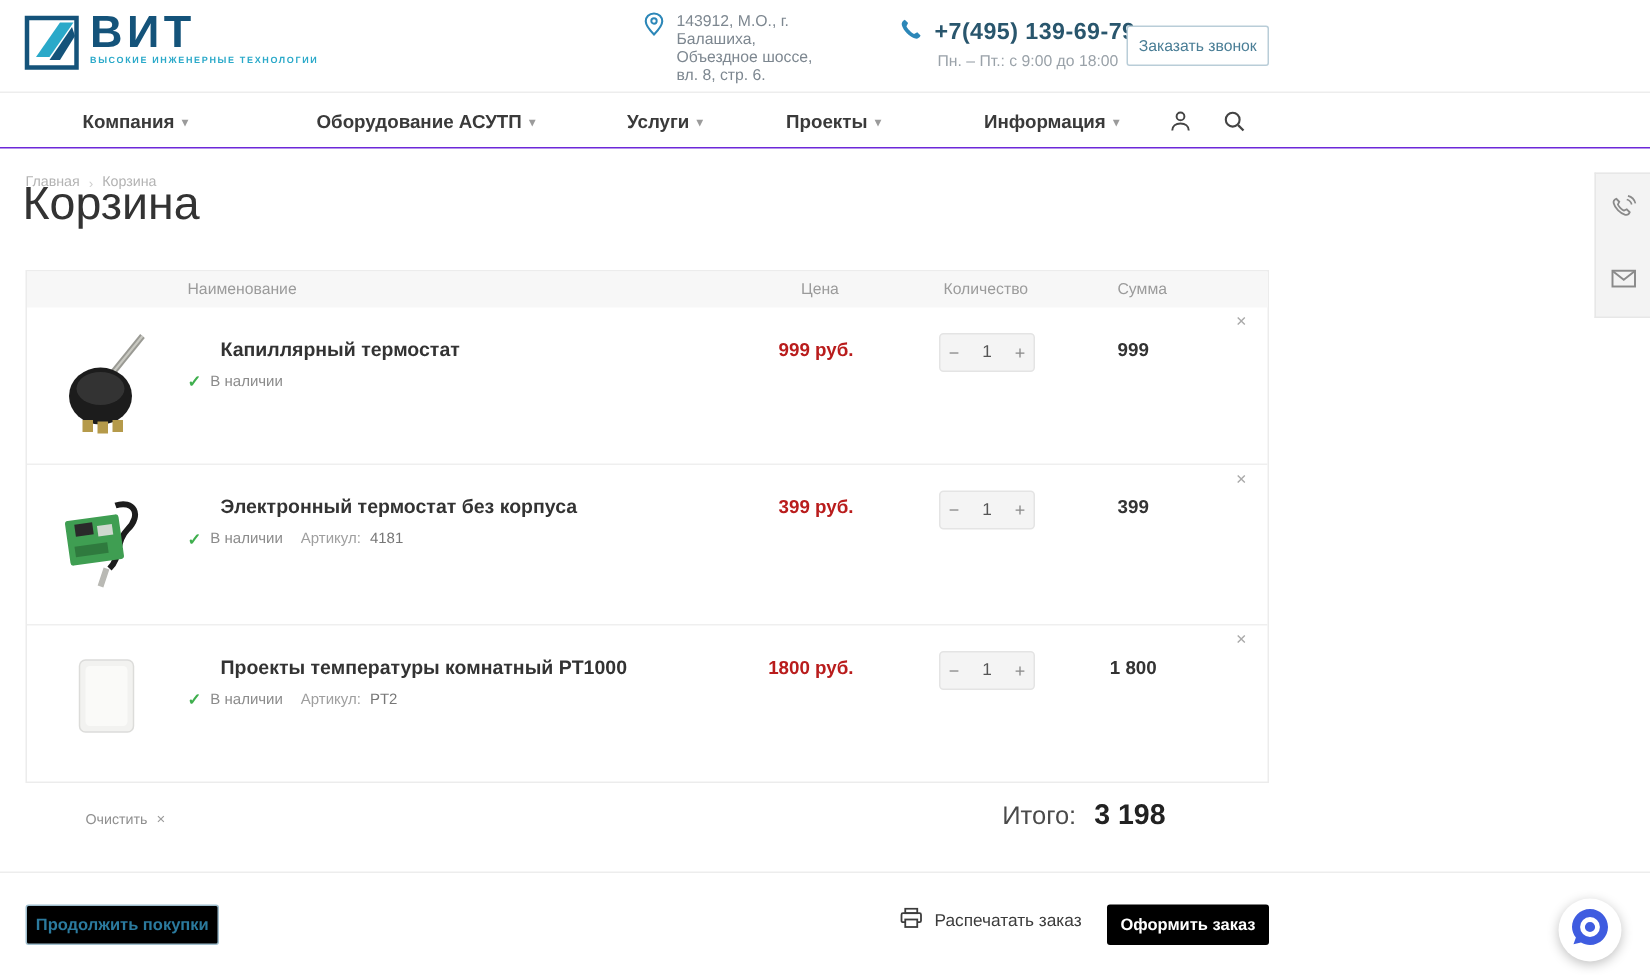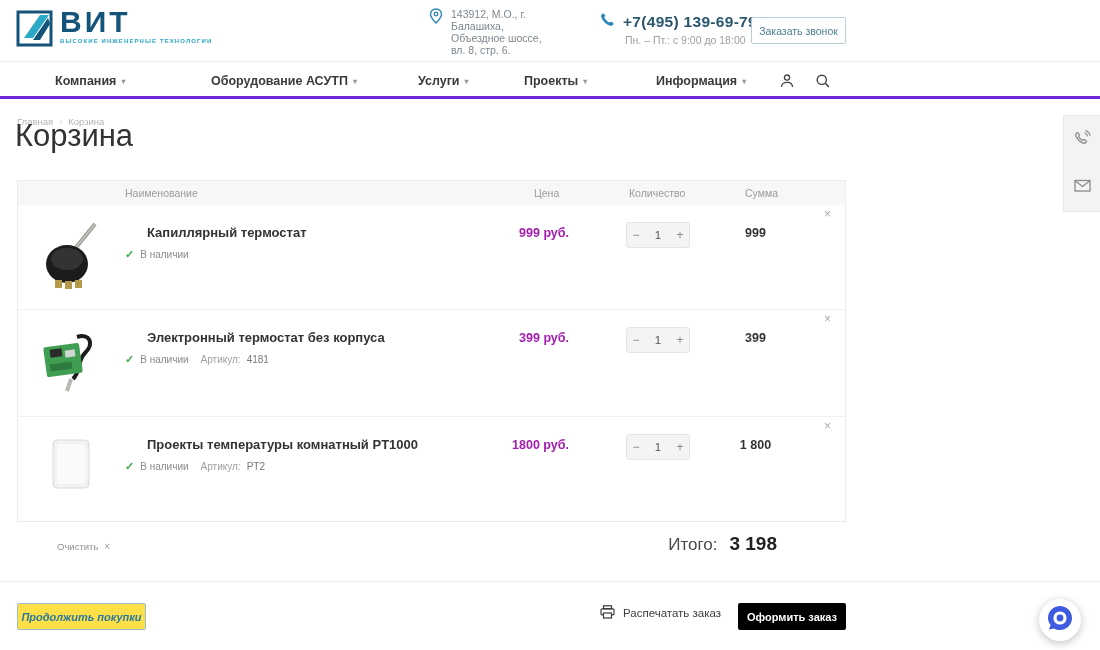--- a/index.html
+++ b/index.html
@@ -17,21 +17,21 @@
   .address { width:102px; font-size:10.5px; line-height:12px; color:#7d8790; }
 
   .phone-block { position:absolute; left:600px; top:12px; }
   .phone-row { display:flex; align-items:center; gap:8px; }
   .phone-number { font-size:15.5px; font-weight:bold; color:#29566d; letter-spacing:.3px; }
   .hours { font-size:10.5px; color:#9aa2a9; margin-top:3px; margin-left:25px; }
 
   .callback-btn { position:absolute; left:751px; top:17px; width:95px; height:27px; background:#fff; border:1px solid #b9cdd8; border-radius:2px; font-size:10.5px; color:#4a7e96; font-family:inherit; cursor:pointer; }
 
   
-  .nav { position:absolute; left:0; top:62px; width:1100px; height:37px; border-bottom:3px solid #6d28d9; background:#fff; }
+  .nav { position:absolute; left:0; top:62px; width:1100px; height:37px; border-bottom:1px solid #6d28d9; background:#fff; }
   .nav-item { position:absolute; top:0; height:37px; display:flex; align-items:center; gap:5px; font-size:12.5px; font-weight:bold; color:#3a3a3a; cursor:pointer; }
   .chev { font-size:8px; color:#9b9b9b; transform:translateY(1px); }
   .nav-icon { position:absolute; top:8px; width:22px; height:22px; display:flex; align-items:center; justify-content:center; cursor:pointer; }
 
   
   .breadcrumb { position:absolute; left:17px; top:116px; font-size:9.5px; color:#b3b3b3; display:flex; gap:6px; align-items:center; }
   .breadcrumb .sep { color:#cfcfcf; font-size:9px; }
   .page-title { position:absolute; left:15px; top:118px; font-size:31px; color:#333; font-weight:normal; }
 
   
@@ -45,37 +45,37 @@
 
   .cart-row { position:relative; height:104px; }
   .cart-row + .cart-row { border-top:1px solid #efefef; height:107px; }
   .row-close { position:absolute; right:14px; top:3px; font-size:12px; color:#a9a9a9; cursor:pointer; line-height:12px; }
   .prod-img { position:absolute; left:18px; top:12px; width:70px; height:78px; display:flex; align-items:center; justify-content:center; }
   .prod-title { position:absolute; left:107px; top:20px; font-size:13px; font-weight:bold; color:#333;padding-left:22px; }
   .avail-line { position:absolute; left:107px; top:43px; display:flex; align-items:center; gap:6px; font-size:10px; color:#8b8b8b; }
   .check { color:#3faf4e; font-size:11px; font-weight:bold; }
   .artikul { margin-left:6px; color:#9f9f9f; }
   .artikul-val { color:#777; }
-  .row-price { position:absolute; left:451px; top:21px; width:100px; text-align:right; font-size:12.5px; font-weight:bold; color:#a21caf; }
+  .row-price { position:absolute; left:451px; top:21px; width:100px; text-align:right; font-size:12.5px; font-weight:bold; color:#b91c1c; }
   .stepper { position:absolute; left:608px; top:17px; width:64px; height:26px; background:#f4f4f4; border:1px solid #e4e4e4; border-radius:3px; display:flex; align-items:center; }
   .step-btn { width:18px; text-align:center; font-size:12px; color:#8a8a8a; cursor:pointer; user-select:none; }
   .qty-input { width:26px; border:none; background:transparent; text-align:center; font-size:11.5px; color:#555; font-family:inherit; }
   .row-sum { position:absolute; left:700px; top:21px; width:75px; text-align:center; font-size:12.5px; font-weight:bold; color:#333; }
 
   
   .clear-link { position:absolute; left:25px; top:541px; display:flex; align-items:center; gap:6px; font-size:9.5px; color:#8f8f8f; cursor:pointer;margin-left:32px; }
   .clear-x { color:#9a9a9a; font-size:10px; }
   .total-wrap { position:absolute; left:600px; top:533px; width:177px; display:flex; justify-content:flex-end; align-items:baseline; gap:12px; }
   .total-label { font-size:17px; color:#4a4a4a; }
   .total-value { font-size:19px; font-weight:bold; color:#222; }
 
   .divider { position:absolute; left:0; top:581px; width:1100px; height:1px; background:#ededed; }
 
   
-  .continue-btn { position:absolute; left:17px; top:603px; width:129px; height:27px; background:#fde047; border:1px solid #9fbecd; border-radius:2px; font-size:11px; font-weight:bold; color:#2b7a9e; font-family:inherit; cursor:pointer;font-style:italic; }
+  .continue-btn { position:absolute; left:17px; top:603px; width:129px; height:27px; background:#000000; border:1px solid #9fbecd; border-radius:2px; font-size:11px; font-weight:bold; color:#2b7a9e; font-family:inherit; cursor:pointer; }
   .print-link { position:absolute; left:600px; top:605px; display:flex; align-items:center; gap:8px; font-size:11.5px; color:#3c3c3c; cursor:pointer; }
   .checkout-btn { position:absolute; left:738px; top:603px; width:108px; height:27px; background:#000000; border:none; border-radius:2px; font-size:11px; font-weight:bold; color:#fff; font-family:inherit; cursor:pointer; }
 
   
   .side-panel { position:absolute; left:1063px; top:115px; width:37px; height:97px; background:#f3f3f3; border:1px solid #e7e7e7; border-right:none; }
   .side-icon { position:absolute; left:9px; width:19px; height:19px; cursor:pointer; }
   .side-icon.phone { top:13px; }
   .side-icon.mail  { top:60px; }
 
   

